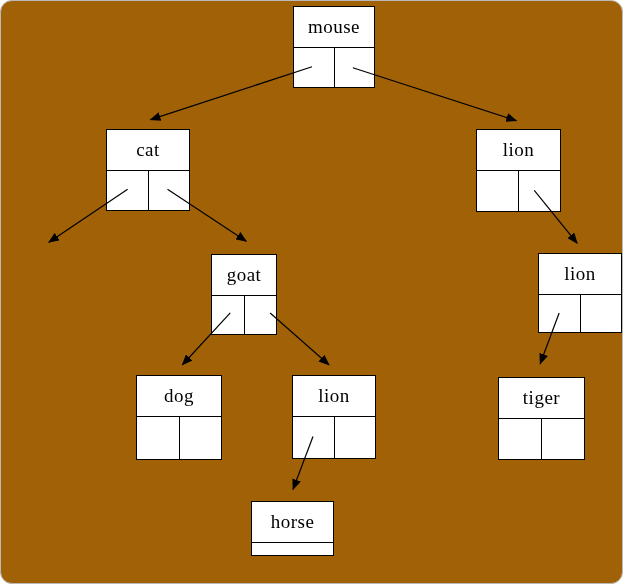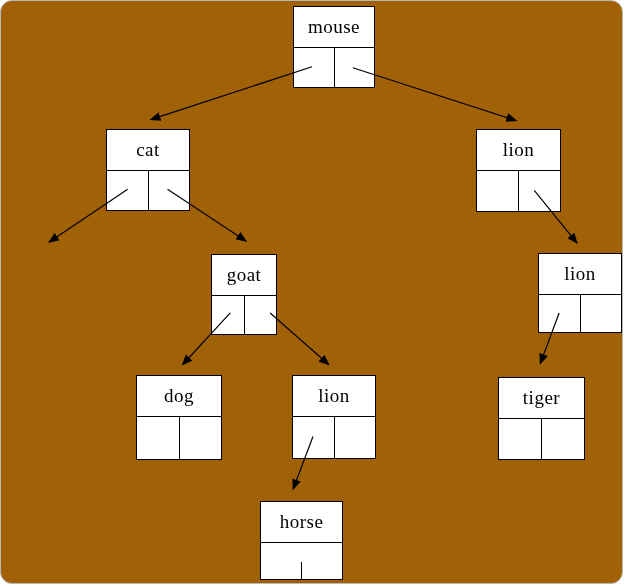--- a/index.html
+++ b/index.html
@@ -134,21 +134,21 @@
           <div class="cell right"></div>
         </div>
       </div>
       <div class="node" style="left: 497px; top: 376px; width: 87px; height: 83px; text-align: center;">
         <div class="label">tiger</div>
         <div class="cells">
           <div class="cell left"></div>
           <div class="cell right"></div>
         </div>
       </div>
-      <div class="node" style="left: 259px; top: 500px; width: 83px; height: 79px; gap: 19px;">
+      <div class="node" style="left: 250px; top: 500px; width: 83px; height: 55px; gap: 19px;">
         <div class="label">horse</div>
         <div class="cells">
           <div class="cell left"></div>
           <div class="cell right"></div>
         </div>
       </div>
     </div>
 </div>
 
 </body></html>

